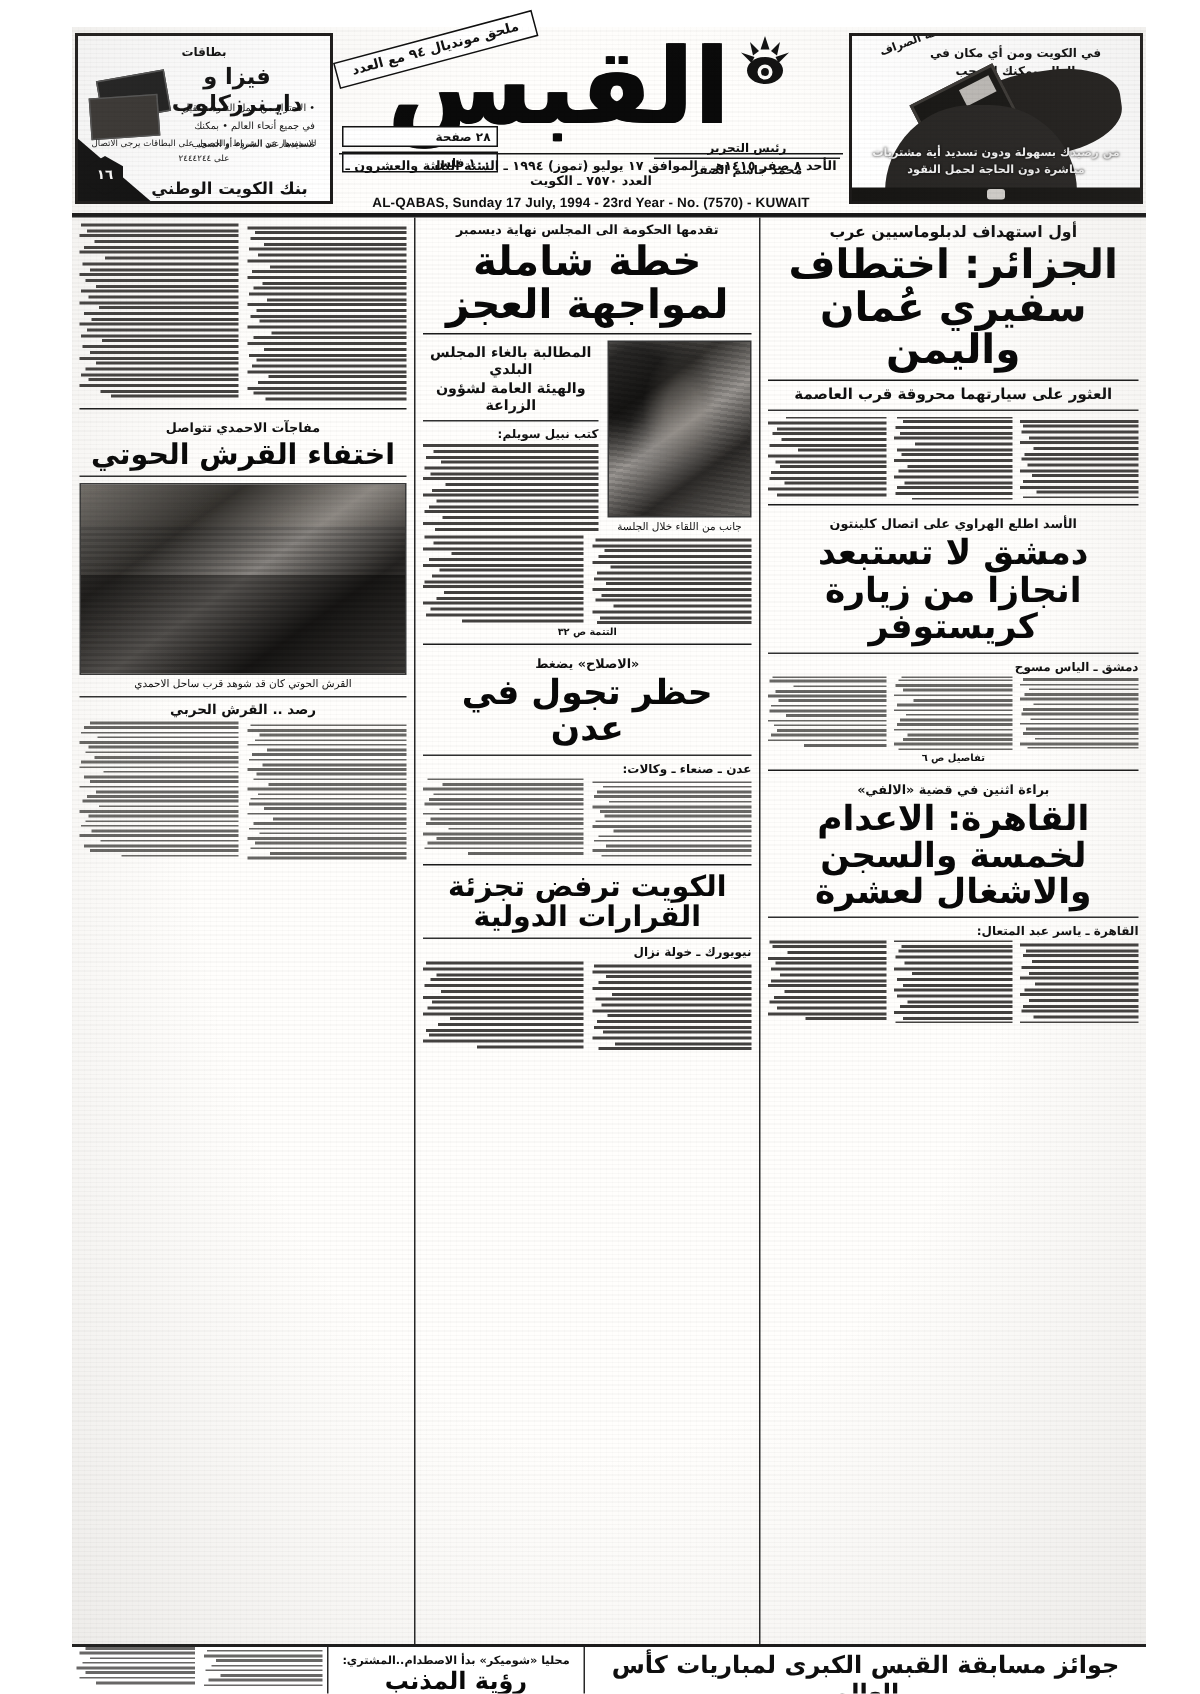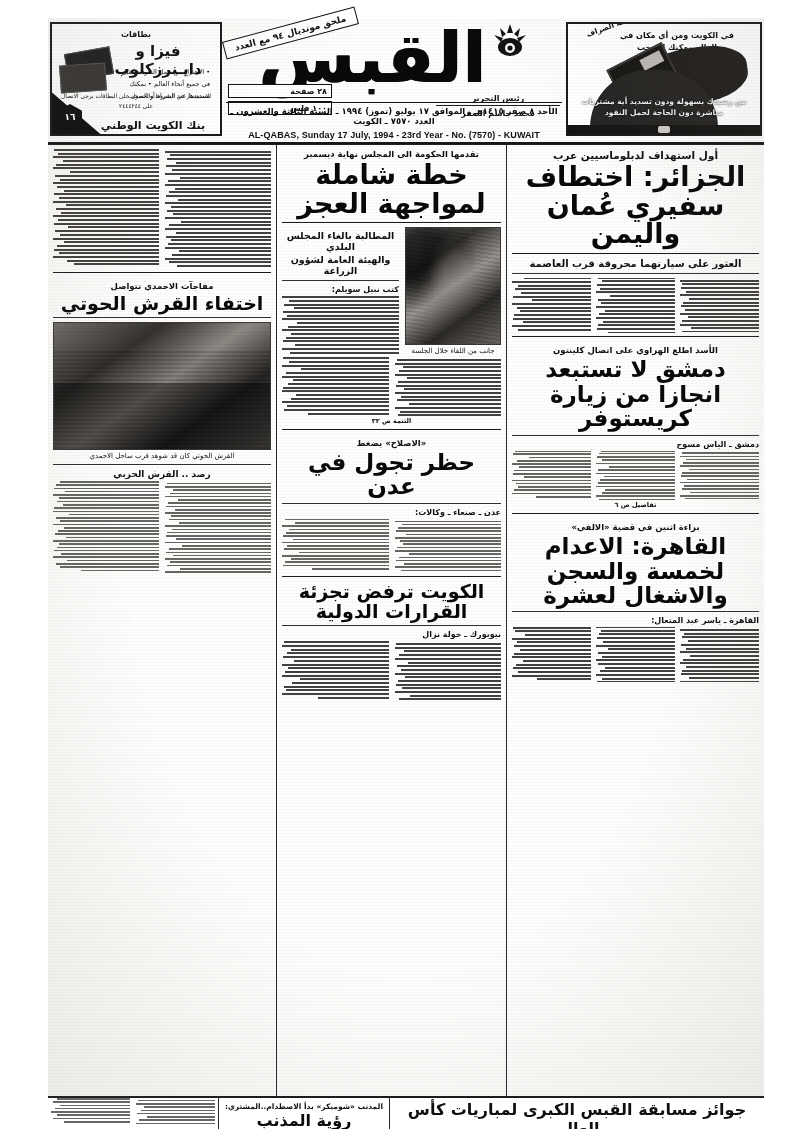--- a/index.html
+++ b/index.html
@@ -850,21 +850,21 @@
   </div>
 
   <div class="ads-row">
 
     <div style="flex:1;display:flex;flex-direction:column;">
       <div class="ad-banner-title">جوائز مسابقة القبس الكبرى لمباريات كأس العالم</div>
 
     </div>
 
     <div class="col" style="width:172px;border-right:1px solid #2a2a2a;border-left:1px solid #2a2a2a;padding:0 4px;">
-      <div class="kicker small" style="letter-spacing:.2px;font-size:7.5px;">المذنب «شوميكر» بدأ الاصطدام..المشتري:</div>
+      <div class="kicker small" style="letter-spacing:.2px;font-size:7.5px;">محليا «شوميكر» بدأ الاصطدام..المشتري:</div>
       <h1 class="head h-sm">رؤية المذنب المكتوب محليا.. والوضوح ٢١ الجاري</h1>
 
     </div>
 
     <div class="col" style="width:170px;padding:0 3px;display:flex;flex-direction:column;">
       <div class="tiny c2" style="flex:0 0 auto;">
         <span class="tx dense light">
           <i style="width:97%"></i>
             <i style="width:100%"></i>
             <i style="width:90%"></i>

